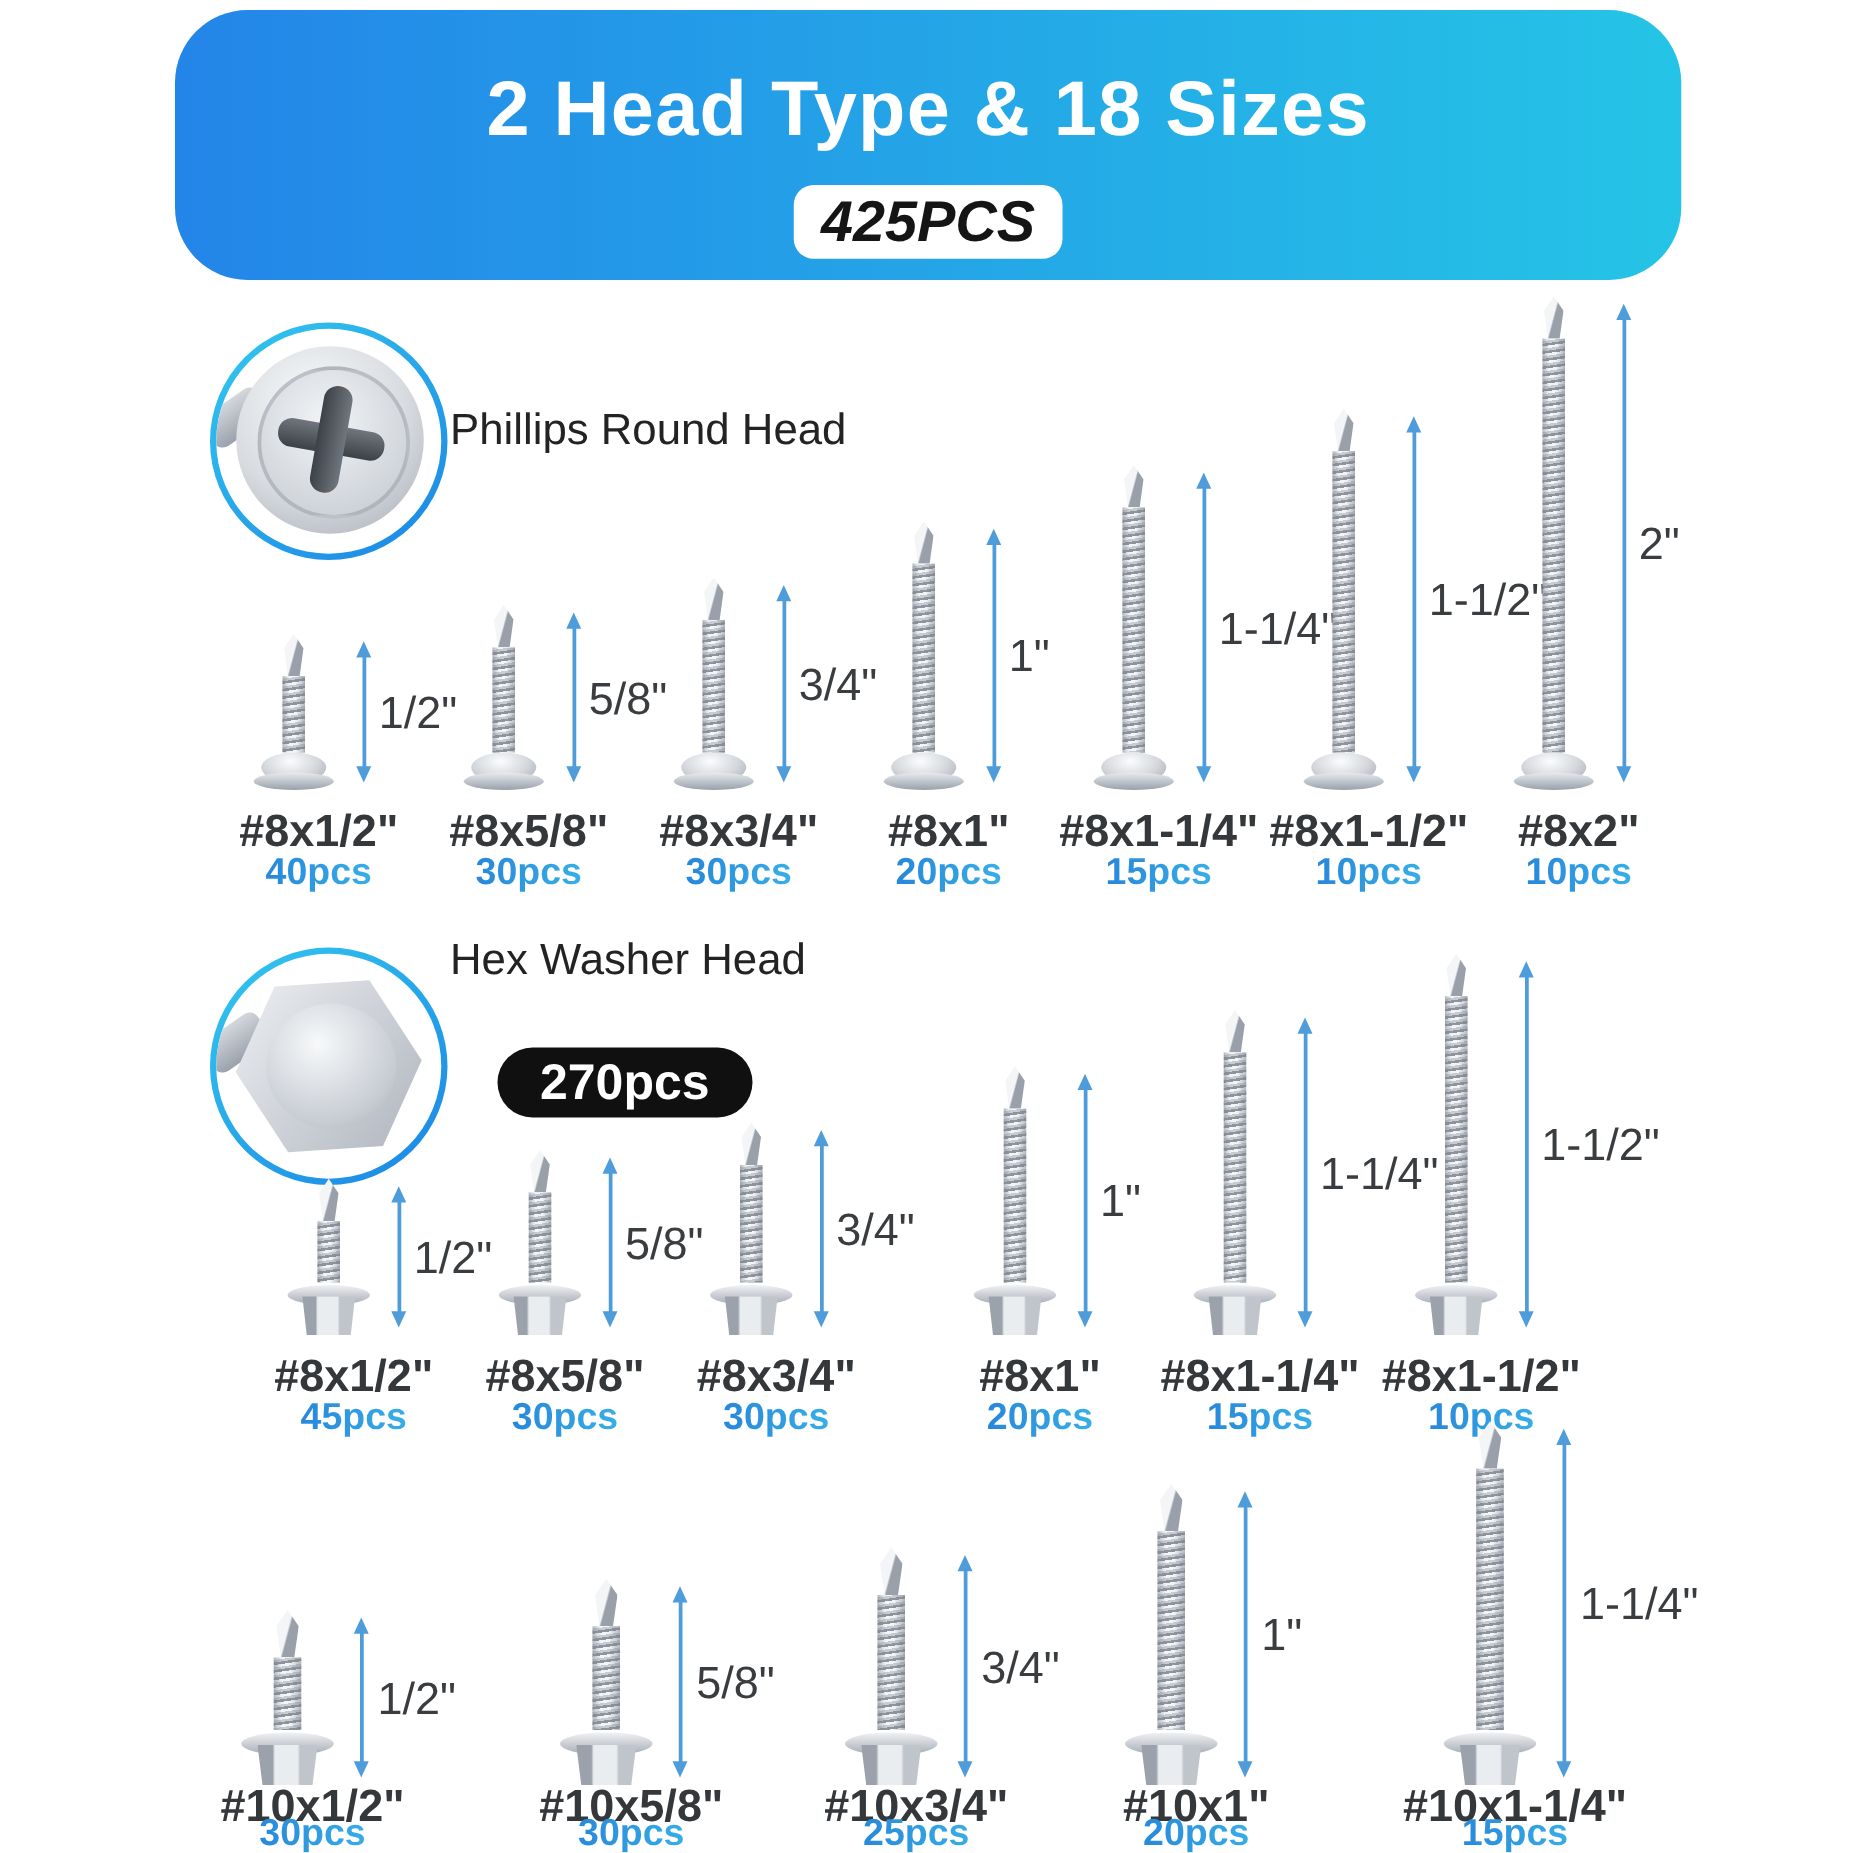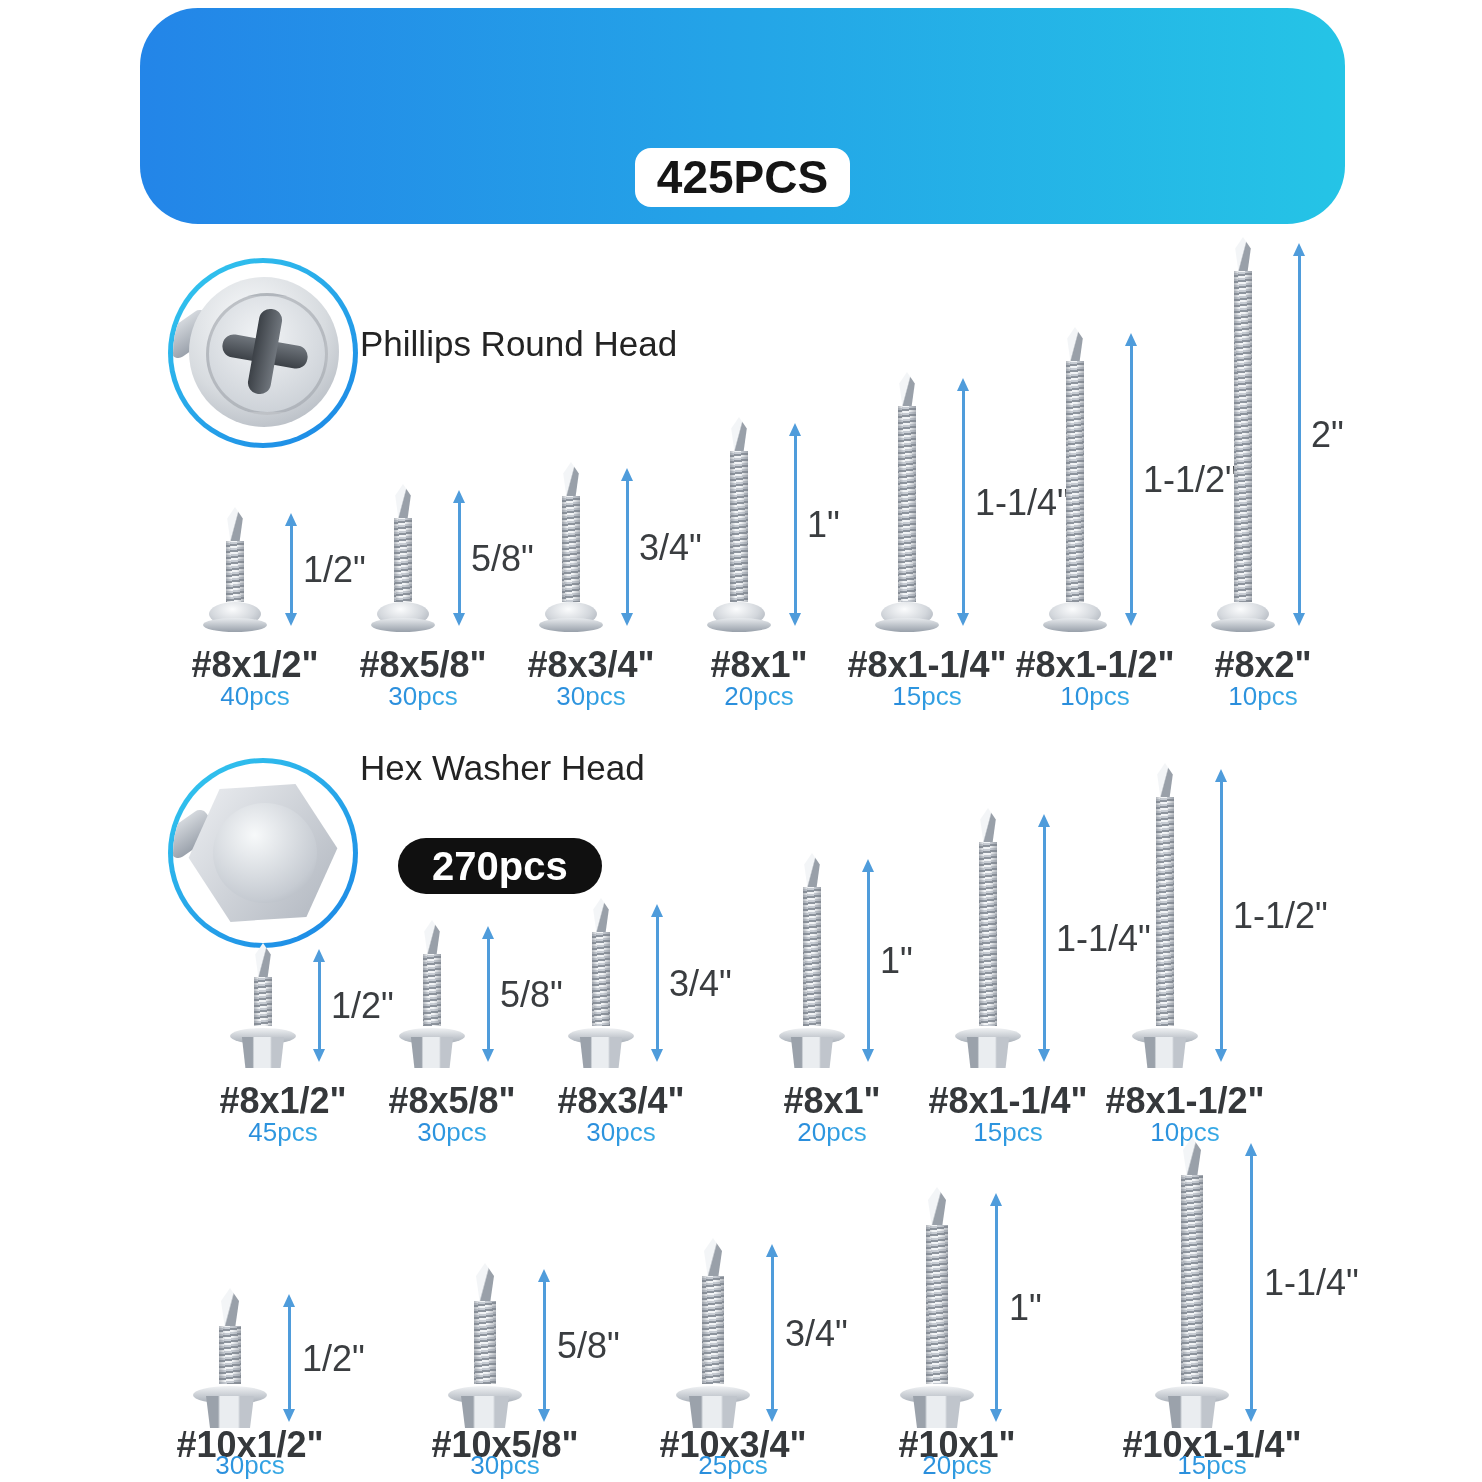--- a/index.html
+++ b/index.html
@@ -5,21 +5,21 @@
   html,body{margin:0;padding:0;background:#ffffff;}
   .canvas{position:relative;width:1482px;height:1482px;background:#ffffff;overflow:hidden;
           font-family:"Liberation Sans", sans-serif;}
 
   
   .banner{position:absolute;left:140px;top:8px;width:1205px;height:216px;border-radius:58px;
           background:linear-gradient(90deg,#2385E8 0%,#25C4E6 100%);}
   .banner-title{position:absolute;left:0;top:44px;width:100%;text-align:center;
           font-size:62px;font-weight:800;color:#ffffff;letter-spacing:1px;}
   .banner-sub{position:absolute;left:0;top:140px;width:100%;display:flex;justify-content:center;
-          align-items:center;gap:12px;}
+          align-items:center;gap:12px;font-style:italic;}
   .pcs-badge{background:#ffffff;color:#151515;font-size:46px;font-weight:800;
           border-radius:16px;padding:4px 22px;line-height:1.1;}
   .banner-subtext{color:#ffffff;font-size:43px;font-weight:700;}
 
   
   .photo-ring{position:absolute;width:190px;height:190px;border-radius:50%;
           background:linear-gradient(140deg,#33c9ee,#1b84e5);}
   .photo-inner{position:absolute;left:5px;top:5px;width:180px;height:180px;border-radius:50%;
           background:#ffffff;overflow:hidden;}
   .stub{position:absolute;left:-10px;top:56px;width:52px;height:30px;border-radius:8px;
@@ -69,32 +69,33 @@
 
   
   .dim-arrow{position:absolute;width:3px;background:#4f9cdb;}
   .dim-arrow::before{content:"";position:absolute;top:-12px;left:-5px;
           border:6.5px solid transparent;border-bottom:13px solid #4f9cdb;}
   .dim-arrow::after{content:"";position:absolute;bottom:-12px;left:-5px;
           border:6.5px solid transparent;border-top:13px solid #4f9cdb;}
   .dim-label{position:absolute;font-size:36px;font-weight:500;color:#3a3d40;white-space:nowrap;}
   .size-label{position:absolute;width:190px;text-align:center;font-size:36px;font-weight:700;
           color:#35383b;white-space:nowrap;}
-  .qty-label{position:absolute;width:190px;text-align:center;font-size:26px;font-weight:400;
+  .qty-label{position:absolute;width:190px;text-align:center;font-size:30px;font-weight:700;
           background:linear-gradient(90deg,#1e6fd2,#41c7ef);
           -webkit-background-clip:text;background-clip:text;color:transparent;white-space:nowrap;}
   .size-label.w210{width:210px;}
   .qty-label.w210{width:210px;}
 </style>
 </head>
 <body>
 
 <div class="canvas">
 
   <div class="banner">
+    <div class="banner-title">2 Head Type &amp; 18 Sizes</div>
     <div class="banner-sub">
       <span class="pcs-badge">425PCS</span>
     </div>
   </div>
 
   <div class="photo-ring" style="left:168px;top:258px;">
     <div class="photo-inner">
       <div class="stub"></div>
       <div class="dome-big"></div>
       <div class="dome-ring"></div>

